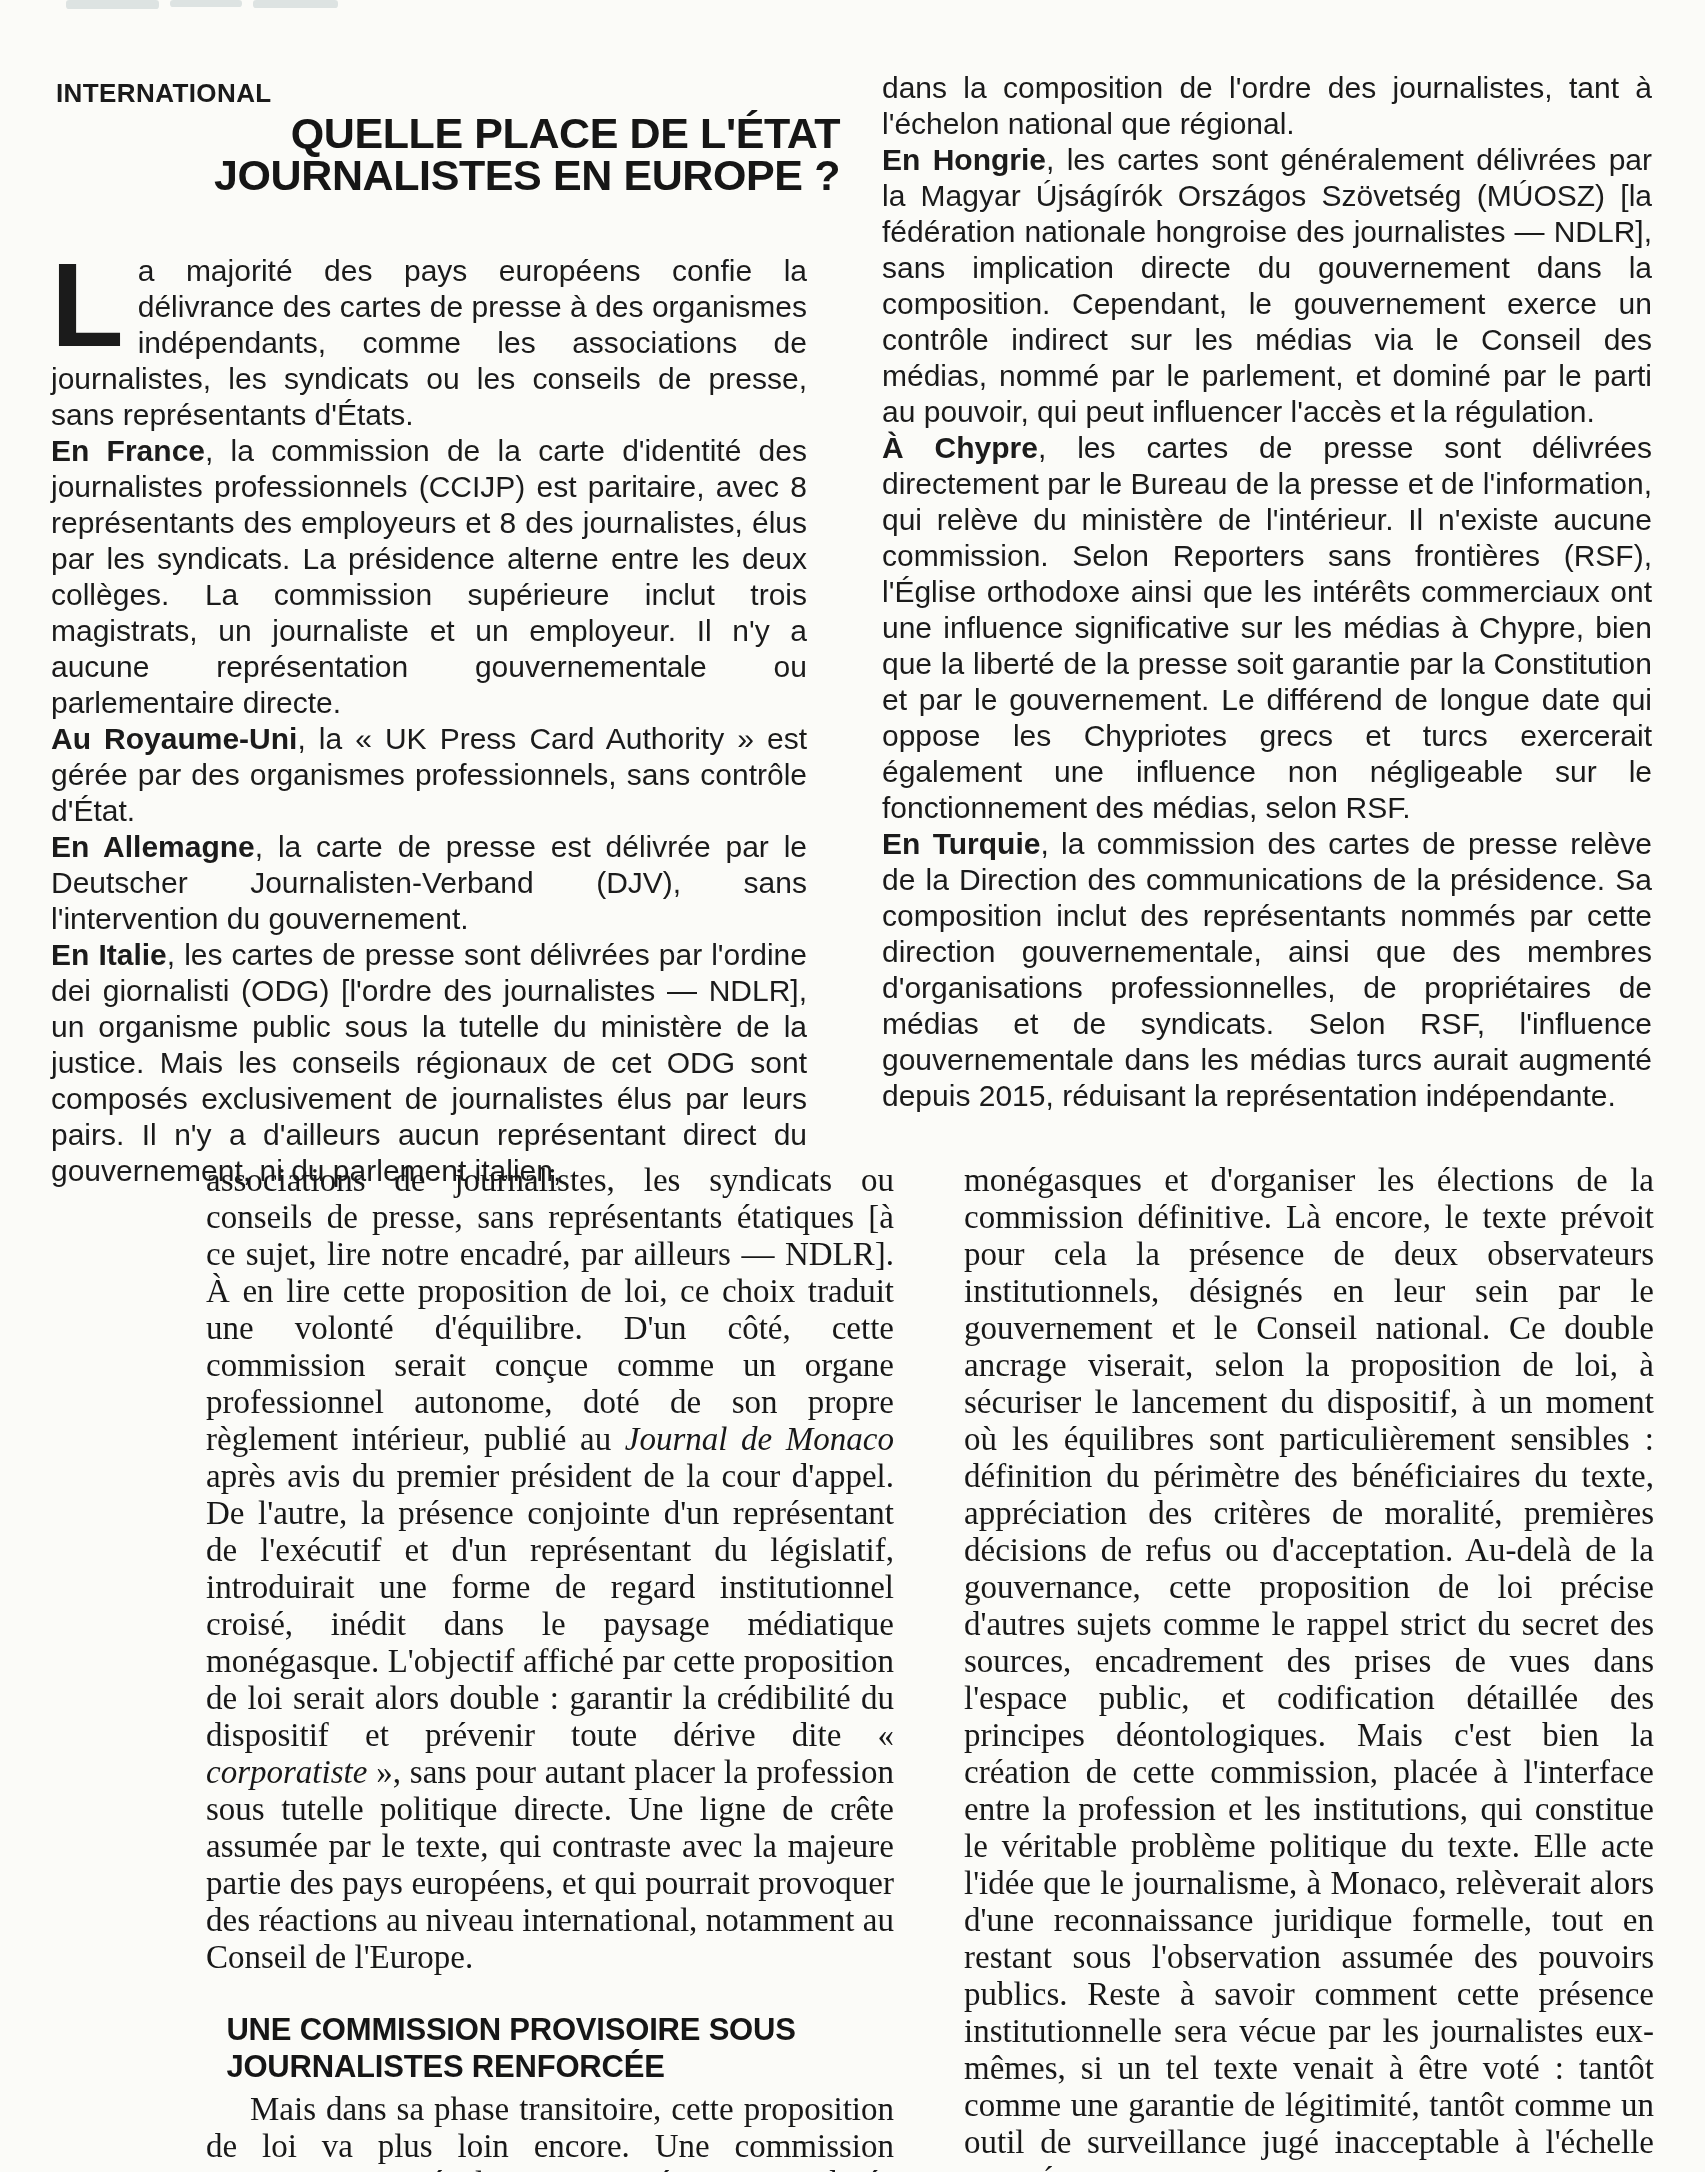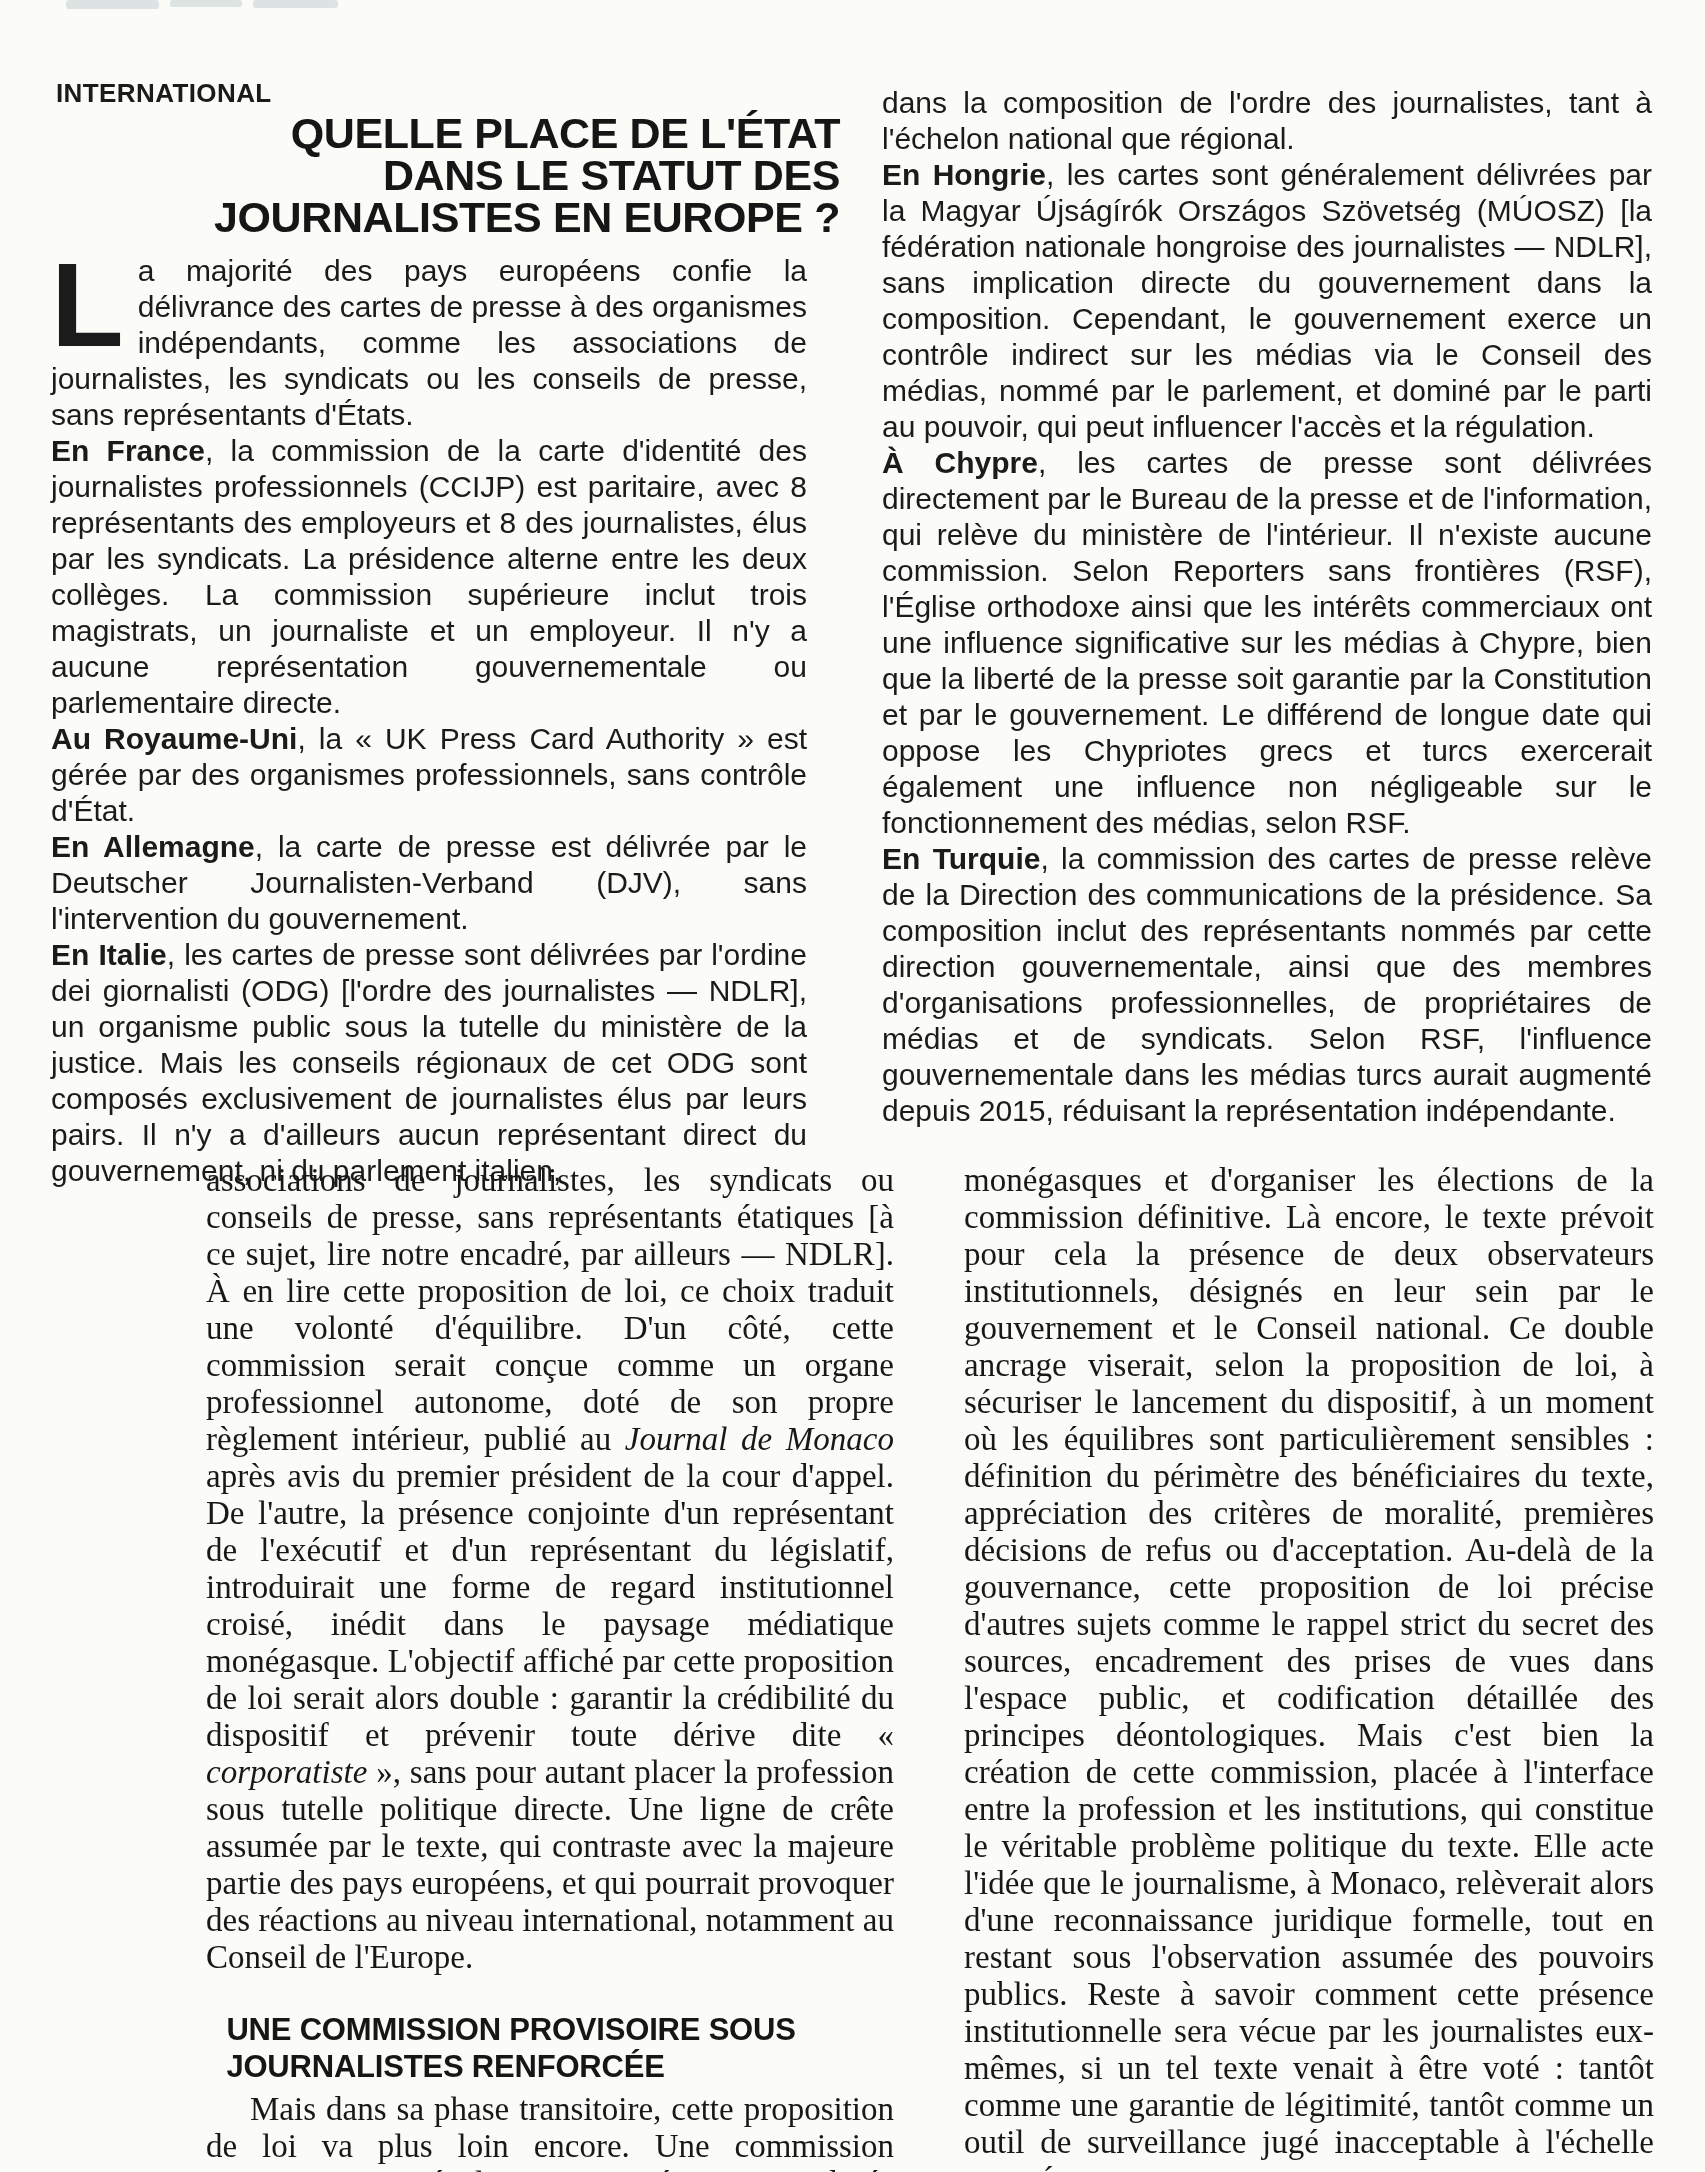--- a/index.html
+++ b/index.html
@@ -32,21 +32,21 @@
   .headline div { white-space:nowrap; }
 
   .top-body {
     position:absolute;
     font-family:"Liberation Sans", sans-serif;
     font-size:30px; line-height:36px;
     text-align:justify;
     color:#1b1b1b;
   }
   .top-left-col  { left:51px;   top:253px; width:756px; }
-  .top-right-col { left:882px; top:85px;  width:770px; }
+  .top-right-col { left:882px; top:70px;  width:770px; }
   .top-body p { margin:0; }
   .lead { font-weight:700; }
 
   .dropcap {
     float:left;
     font-family:"Liberation Sans", sans-serif;
     font-weight:700; font-size:119px; line-height:91px;
     margin:6.3px 14px 0 0;
   }
 
@@ -77,21 +77,20 @@
 <div class="page">
 
   <div class="artifact a1"></div>
   <div class="artifact a2"></div>
   <div class="artifact a3"></div>
 
   <div class="kicker">INTERNATIONAL</div>
 
   <h1 class="headline" style="margin:0;text-align:right;">
     <div>QUELLE PLACE DE L'ÉTAT</div>
-    <div>DANS LE STATUT DES</div>
     <div>JOURNALISTES EN EUROPE ?</div>
   </h1>
 
   <div class="top-body top-left-col">
     <p>
       <span class="dropcap">L</span><span>a majorité des pays européens confie la délivrance des cartes de presse à des organismes indépendants, comme les associations de journalistes, les syndicats ou les conseils de presse, sans représentants d'États.</span>
     </p>
     <p>
       <strong class="lead">En France</strong><span>, la commission de la carte d'identité des journalistes professionnels (CCIJP) est paritaire, avec 8 représentants des employeurs et 8 des journalistes, élus par les syndicats. La présidence alterne entre les deux collèges. La commission supérieure inclut trois magistrats, un journaliste et un employeur. Il n'y a aucune représentation gouvernementale ou parlementaire directe.</span>
     </p>

